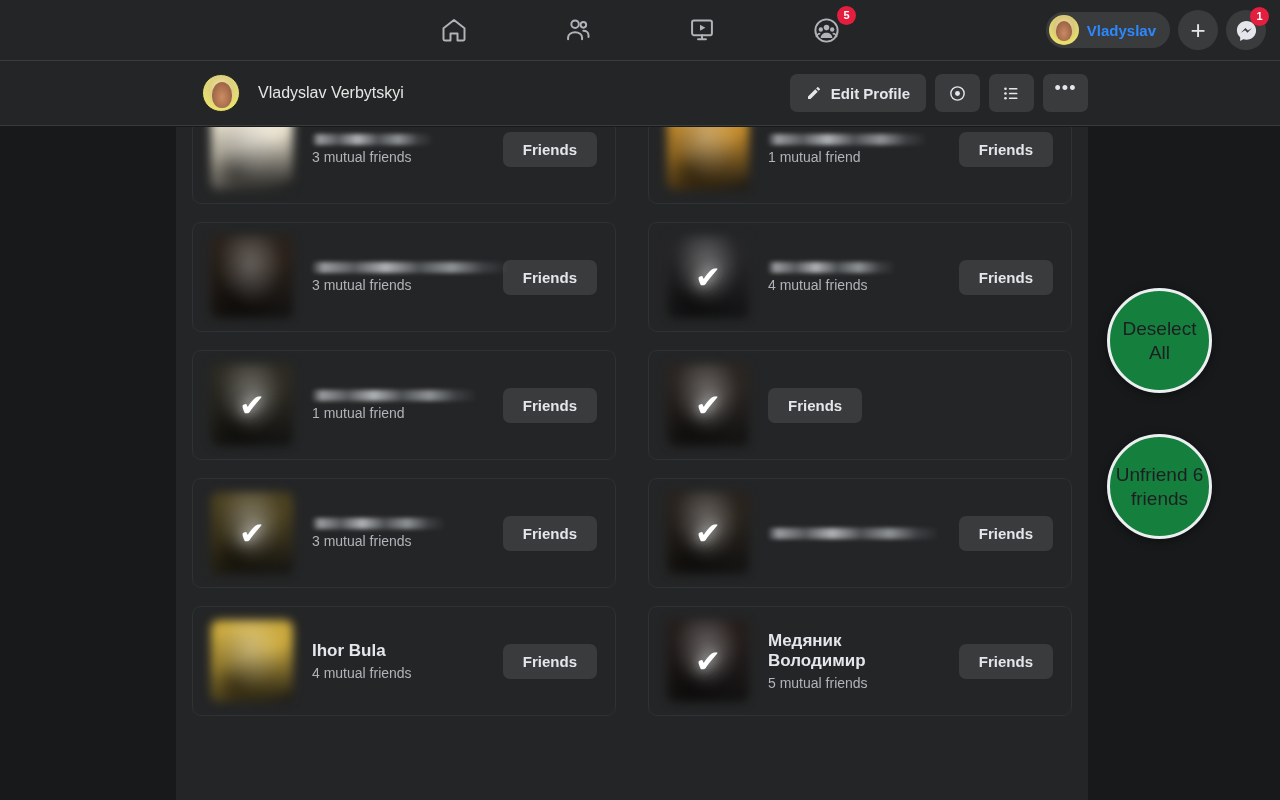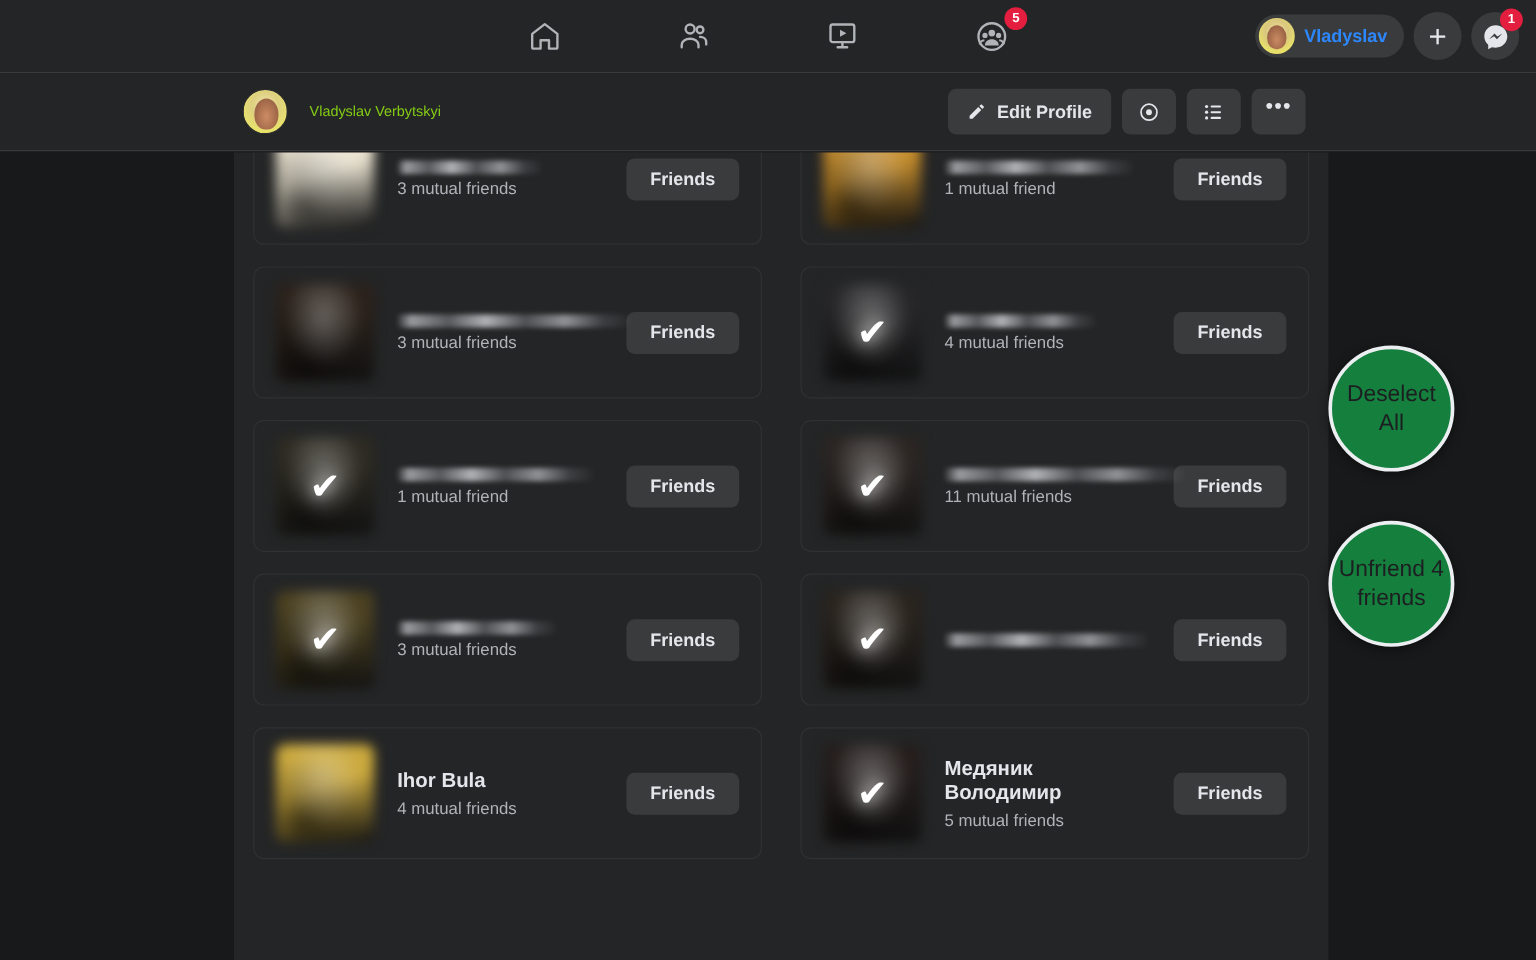--- a/index.html
+++ b/index.html
@@ -84,21 +84,21 @@
     width: 38px; height: 38px; border-radius: 50%;
     background: radial-gradient(circle at 50% 36%, #f3e5b0 0%, #ddd07f 38%, #e9e26c 72%, #d3cb55 100%);
     position: relative; overflow: hidden; flex: none;
     border: 1px solid #2a2b2c;
   }
   .ph-avatar::after {
     content: ""; position: absolute; left: 9px; top: 7px;
     width: 20px; height: 26px; border-radius: 50% 50% 45% 45%;
     background: radial-gradient(ellipse at 50% 58%, #cc8c64 0%, #9d6546 70%, #6a4330 100%);
   }
-  .ph-name { color: #84cc16; font-size: 12px; margin-left: 18px; white-space: nowrap; }
+  .ph-name { color: #e5e5e5; font-size: 16px; margin-left: 18px; white-space: nowrap; }
   .ph-actions {
     margin-left: auto; display: flex; align-items: center; gap: 9px;
   }
   .btn-edit {
     height: 38px; background: #3a3b3c; border-radius: 7px;
     display: flex; align-items: center; gap: 9px;
     padding: 0 16px; cursor: pointer;
     color: #e4e6eb; font-size: 15px; font-weight: bold;
   }
   .btn-sq {
@@ -107,21 +107,21 @@
     cursor: pointer; color: #e4e6eb;
   }
   .dots { font-size: 18px; letter-spacing: 1px; line-height: 1; position: relative; top: -5px; }
 
   
   .page-bg {
     position: absolute; top: 127px; left: 0;
     width: 1280px; height: 673px; background: #18191a;
   }
   .content-col {
-    position: absolute; top: 127px; left: 195px;
+    position: absolute; top: 127px; left: 176px;
     width: 912px; height: 673px;
     background: #242526;
     overflow: hidden;
   }
   .grid {
     position: absolute; top: -42px; left: 0; width: 912px;
     display: flex; flex-wrap: wrap;
   }
   .cell {
     width: 456px; padding: 9px 16px;
@@ -354,24 +354,20 @@
           </div>
           <div class="friends-btn">Friends</div>
         </div>
       </div>
       <div class="cell">
         <div class="card">
           <div class="thumb-wrap">
             <div class="thumb" style="background: radial-gradient(at 48% 34%, rgba(255, 255, 255, 0.3) 0%, rgba(255, 255, 255, 0) 55%), radial-gradient(at 30% 78%, rgba(0, 0, 0, 0.55) 0%, rgba(0, 0, 0, 0) 60%), linear-gradient(160deg, rgb(43, 37, 34) 0%, rgb(43, 37, 34) 45%, rgba(0, 0, 0, 0.55) 100%);"></div>
             <span class="check">✔</span>
           </div>
-          <div class="meta">
-            <div class="name-blur" style="width: 200px;"></div>
-            <div class="mutual">11 mutual friends</div>
-          </div>
           <div class="friends-btn">Friends</div>
         </div>
       </div>
       <div class="cell">
         <div class="card">
           <div class="thumb-wrap">
             <div class="thumb" style="background: radial-gradient(at 48% 34%, rgba(255, 255, 255, 0.3) 0%, rgba(255, 255, 255, 0) 55%), radial-gradient(at 30% 78%, rgba(0, 0, 0, 0.55) 0%, rgba(0, 0, 0, 0) 60%), linear-gradient(160deg, rgb(74, 64, 32) 0%, rgb(74, 64, 32) 45%, rgba(0, 0, 0, 0.55) 100%);"></div>
             <span class="check">✔</span>
           </div>
           <div class="meta">
@@ -418,14 +414,14 @@
           <div class="friends-btn">Friends</div>
         </div>
       </div>
     </div>
 </div>
 
 <div class="fab" id="fab-deselect">
   <span>Deselect All</span>
 </div>
 <div class="fab" id="fab-unfriend">
-  <span>Unfriend 4 friends</span>
+  <span>Unfriend 6 friends</span>
 </div>
 
 </body></html>

